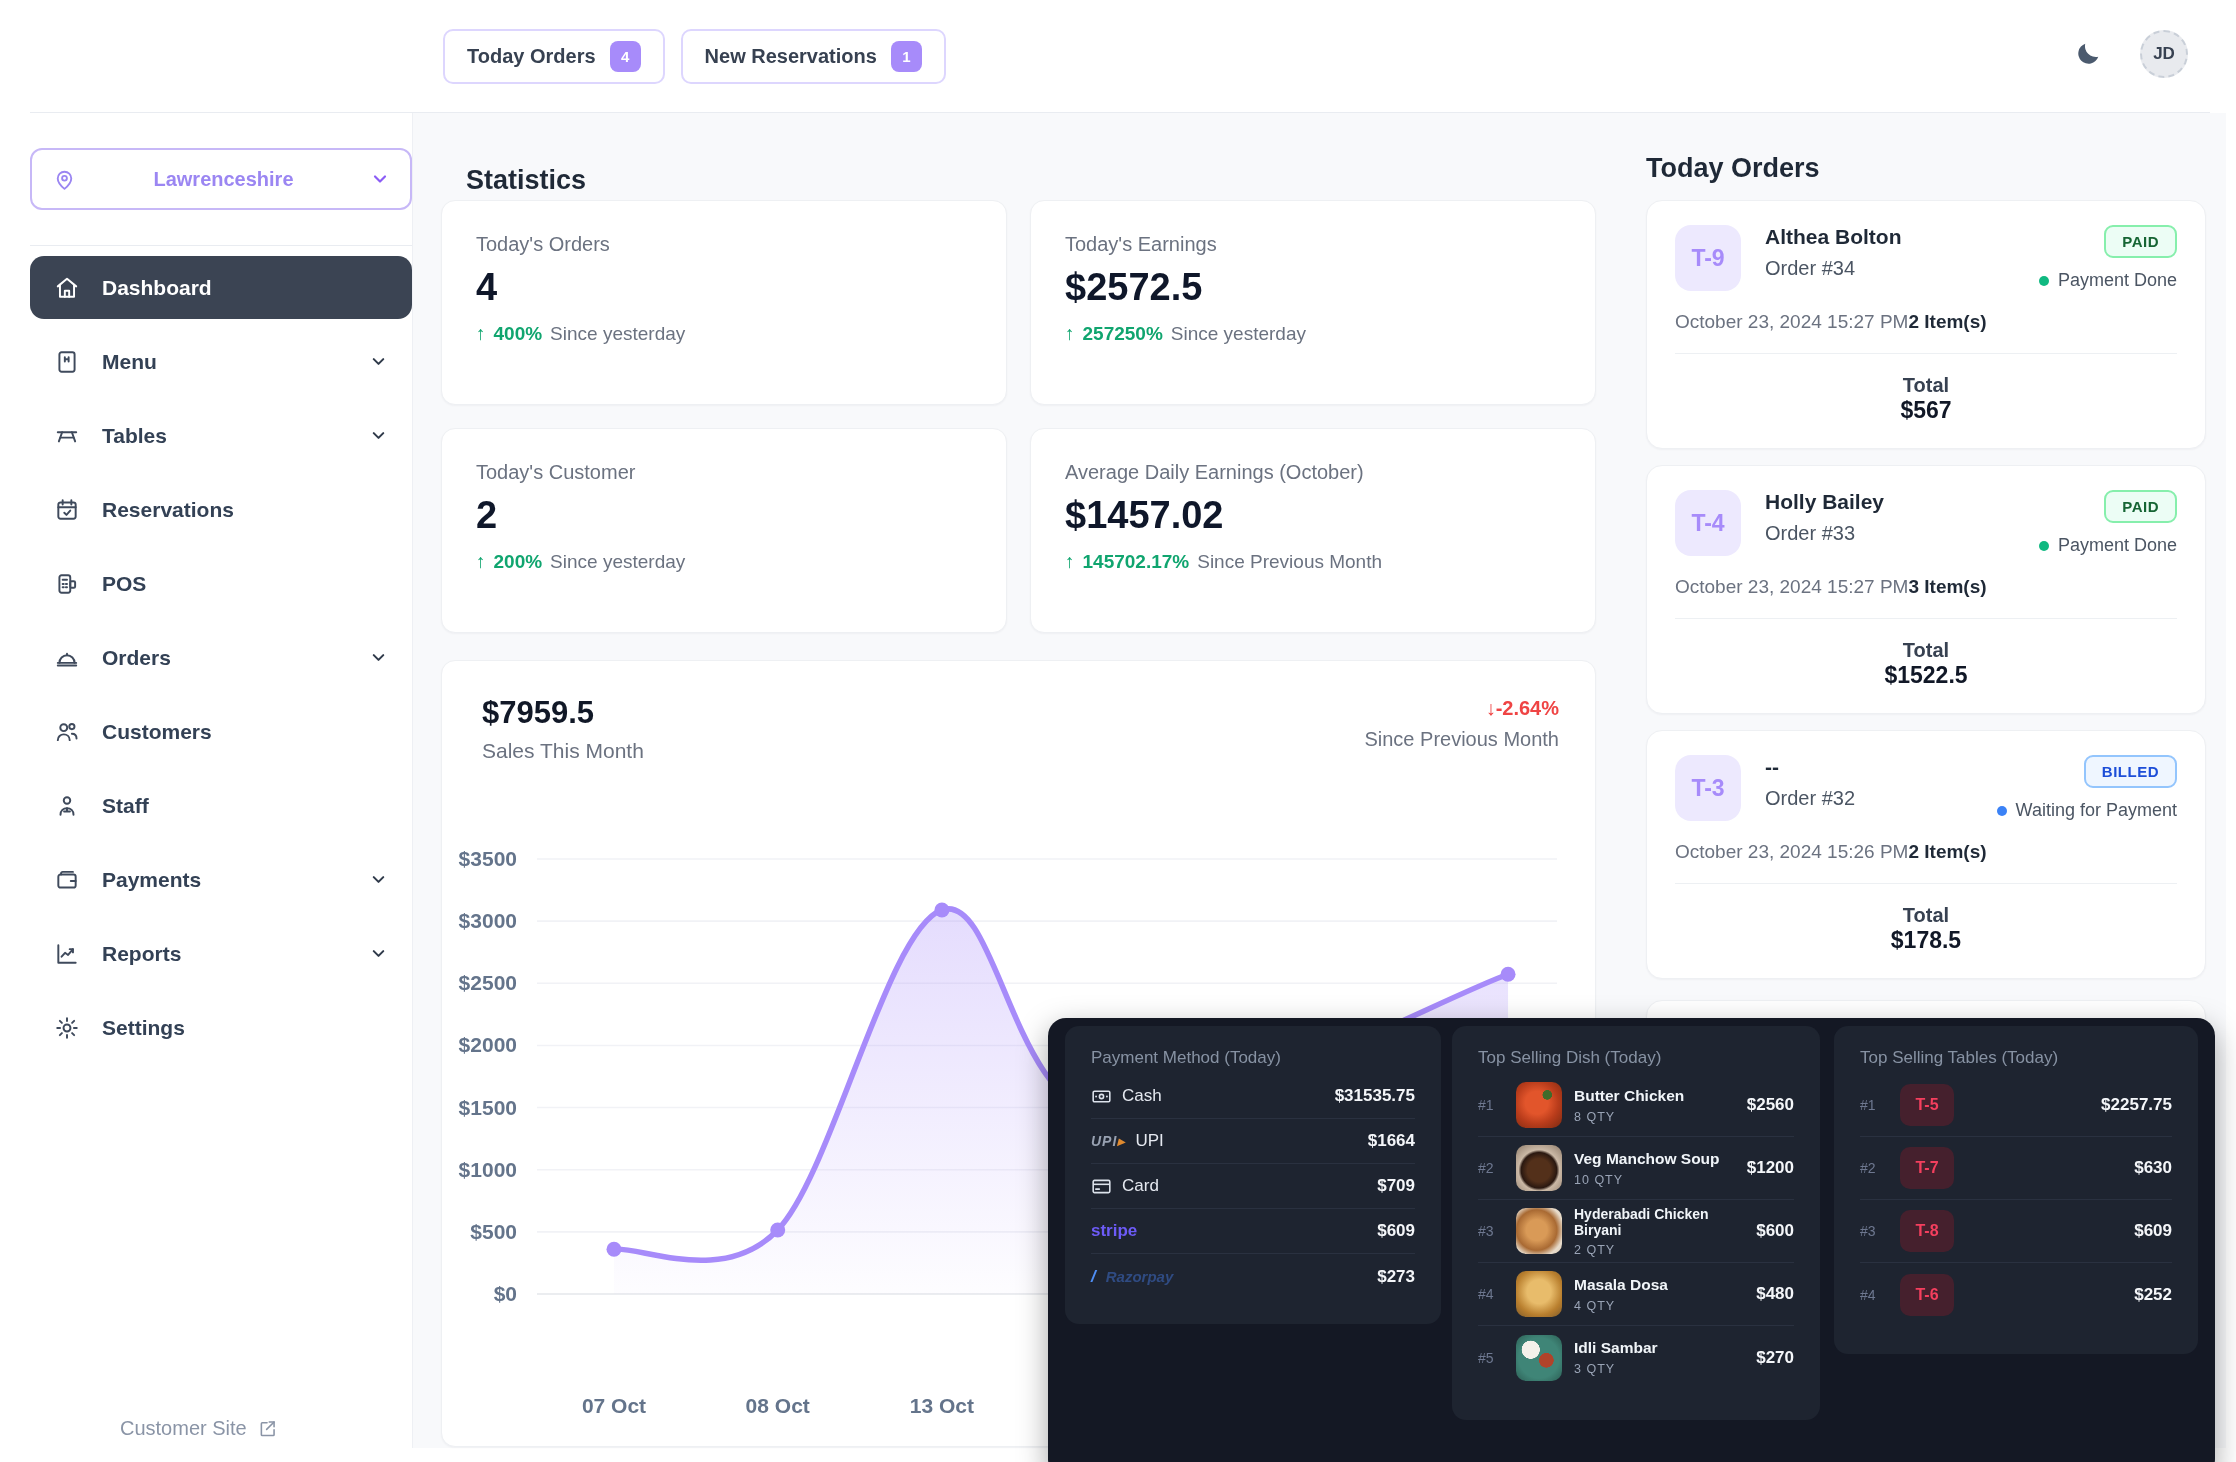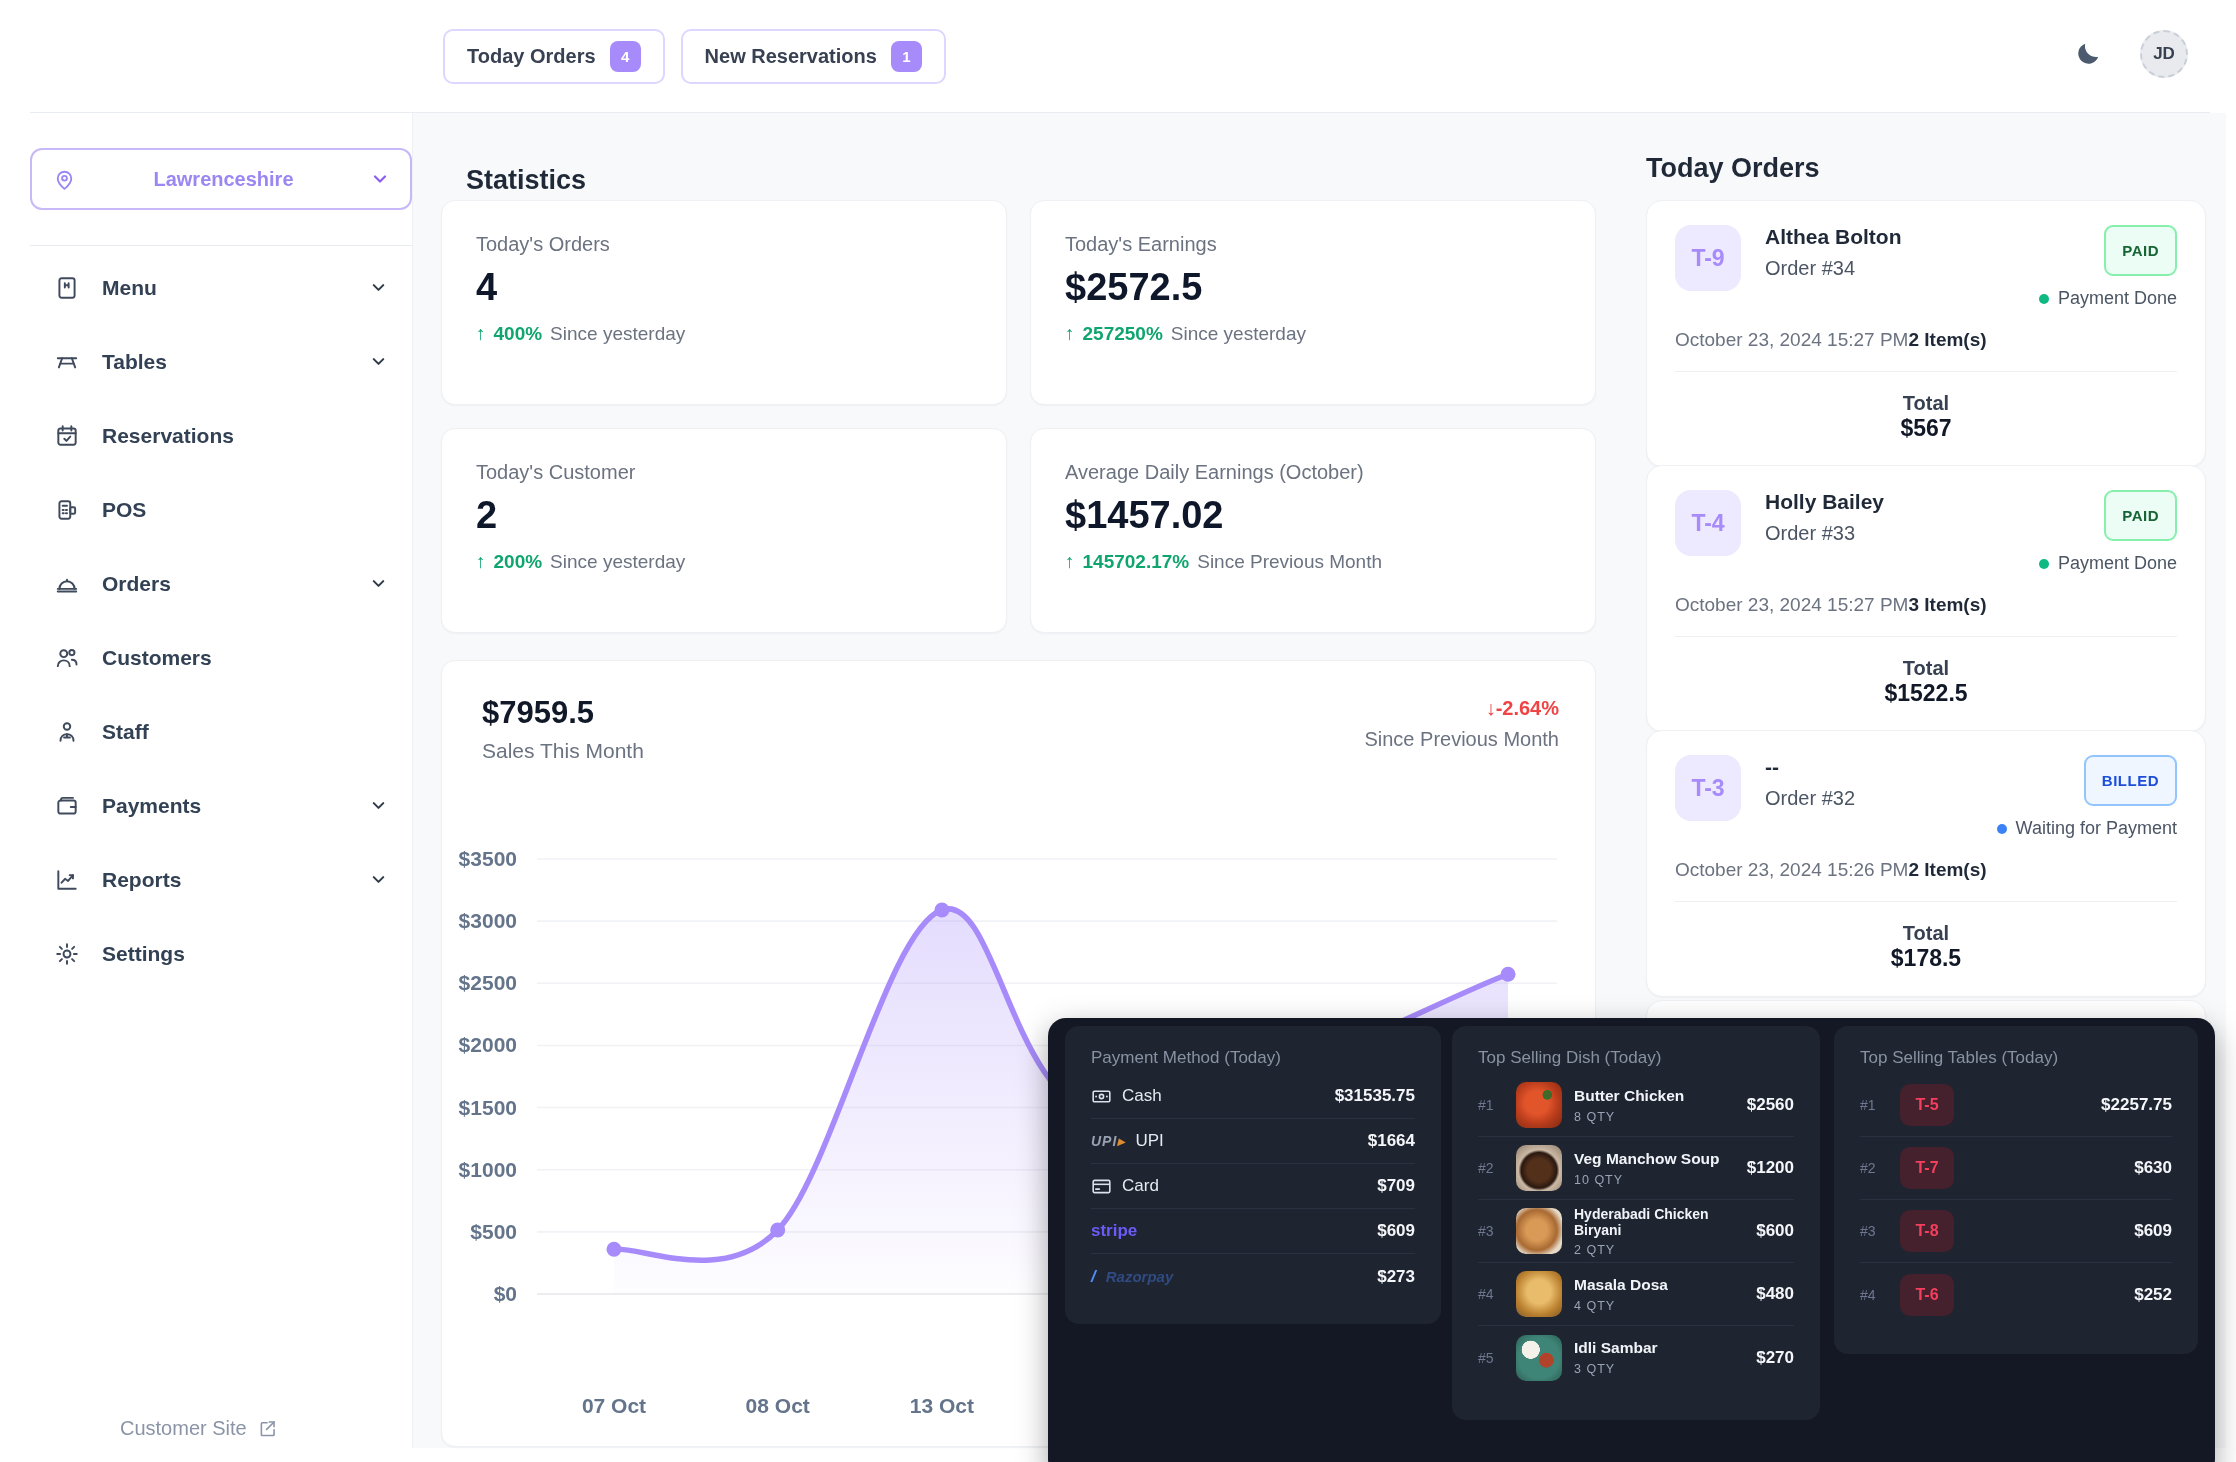--- a/index.html
+++ b/index.html
@@ -64,21 +64,21 @@
   #orders-heading { position:absolute; left:0; top:40px; }
   .order-card { position:absolute; left:0; width:560px; background:#fff; border:1px solid #eef0f3; border-radius:16px;
                 padding:24px 28px; box-shadow:0 1px 2px rgba(16,24,40,.04); cursor:pointer; }
   .oc-top { display:flex; }
   .t-badge { width:66px; height:66px; border-radius:16px; background:#ede9fe; color:#a78bfa; font-size:23px; font-weight:700;
              display:flex; align-items:center; justify-content:center; flex:none; }
   .oc-mid { margin-left:24px; }
   .oc-name { font-size:21px; font-weight:700; color:#1f2937; }
   .oc-order { font-size:20px; color:#4b5563; margin-top:8px; }
   .oc-right { margin-left:auto; display:flex; flex-direction:column; align-items:flex-end; gap:12px; }
-  .pill { padding:15px 16px; border-radius:9px; font-size:15px; font-weight:700; letter-spacing:.5px; }
+  .pill { padding:6px 16px; border-radius:9px; font-size:15px; font-weight:700; letter-spacing:.5px; }
   .pill.paid { background:#ecfdf5; border:2px solid #86efac; color:#166534; }
   .pill.billed { background:#eff6ff; border:2px solid #93c5fd; color:#1d4ed8; }
   .oc-status { display:flex; align-items:center; gap:9px; font-size:18px; color:#4b5563; }
   .dot { width:10px; height:10px; border-radius:50%; }
   .dot.green { background:#10b981; } .dot.blue { background:#3b82f6; }
   .oc-meta { display:flex; justify-content:flex-start; margin-top:20px; font-size:19px; color:#6b7280; }
   .oc-items { color:#1f2937; font-weight:700; }
   .oc-div { border-top:1px solid #edf0f3; margin:20px 0; }
   .oc-total { display:flex; justify-content:space-between; align-items:center;flex-direction:column; }
   .oc-total-label { font-size:20px; font-weight:600; color:#374151; }
@@ -154,20 +154,28 @@
           <circle cx="12" cy="10.8" r="2.3"></circle>
         </svg>
       <span class="loc-label">Lawrenceshire</span>
       <svg width="20" height="20" viewBox="0 0 24 24" fill="none" stroke="#8b5cf6" stroke-width="2.6" stroke-linecap="round" stroke-linejoin="round">
           <path d="M6 9l6 6 6-6"></path>
         </svg>
     </div>
     <div class="sb-divider"></div>
 
     <div class="nav">
+      <div class="nav-item active">
+        <svg class="ni" width="26" height="26" viewBox="0 0 24 24" fill="none" stroke="currentColor" stroke-width="1.8" stroke-linecap="round" stroke-linejoin="round">
+            <path d="M3.5 10.5 12 3.5l8.5 7"></path>
+            <path d="M5.5 9V20h13V9"></path>
+            <path d="M10 20v-5.5h4V20"></path>
+          </svg>
+        <span>Dashboard</span>
+      </div>
       <div class="nav-item">
         <svg class="ni" width="26" height="26" viewBox="0 0 24 24" fill="none" stroke="currentColor" stroke-width="1.8" stroke-linecap="round" stroke-linejoin="round">
             <rect x="5" y="3" width="14" height="18" rx="2"></rect>
             <path d="M10 7.5v4M13.5 7.5v4M10 9.5h3.5"></path>
           </svg>
         <span>Menu</span>
         <svg class="nav-chevron" width="19" height="19" viewBox="0 0 24 24" fill="none" stroke="currentColor" stroke-width="2.6" stroke-linecap="round" stroke-linejoin="round">
             <path d="M6 9l6 6 6-6"></path>
           </svg>
       </div>

